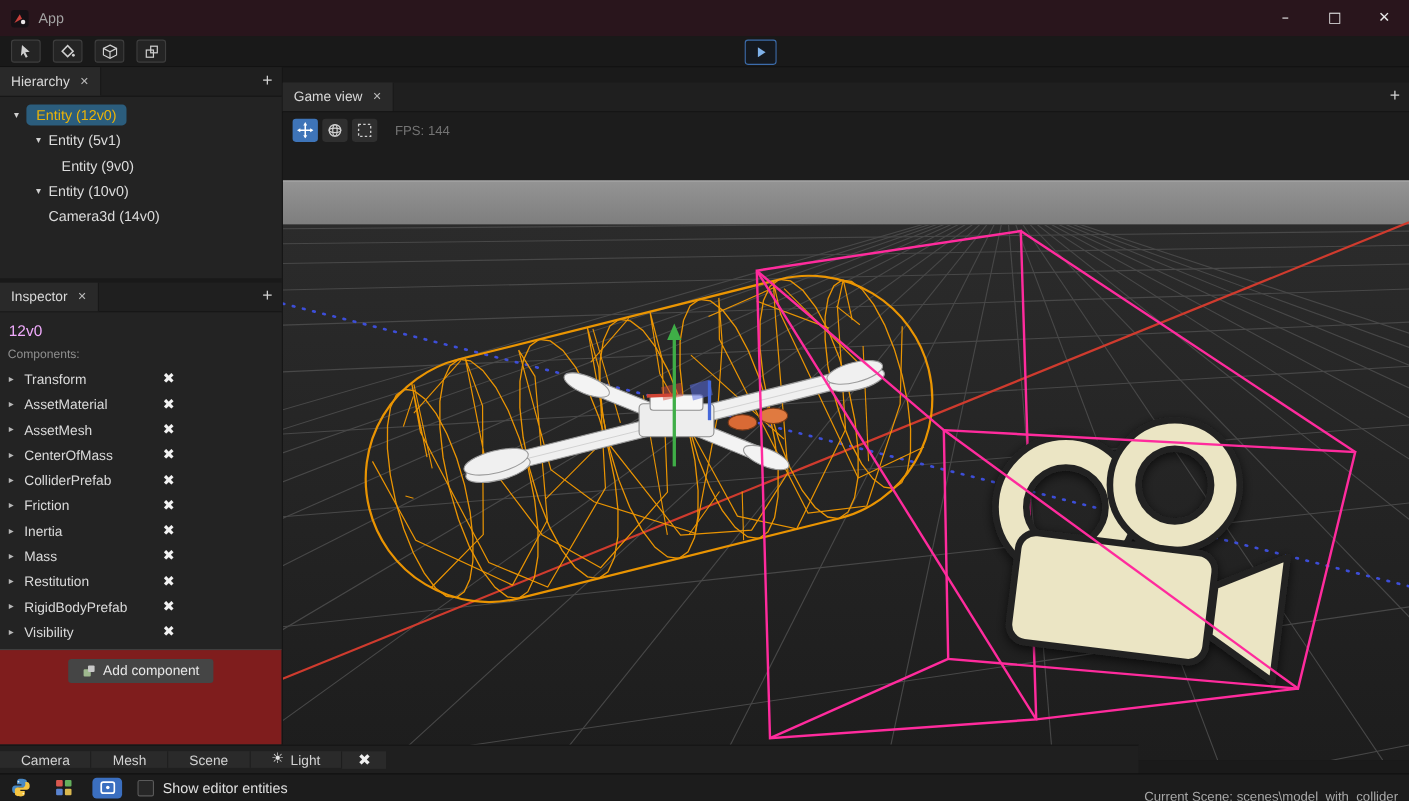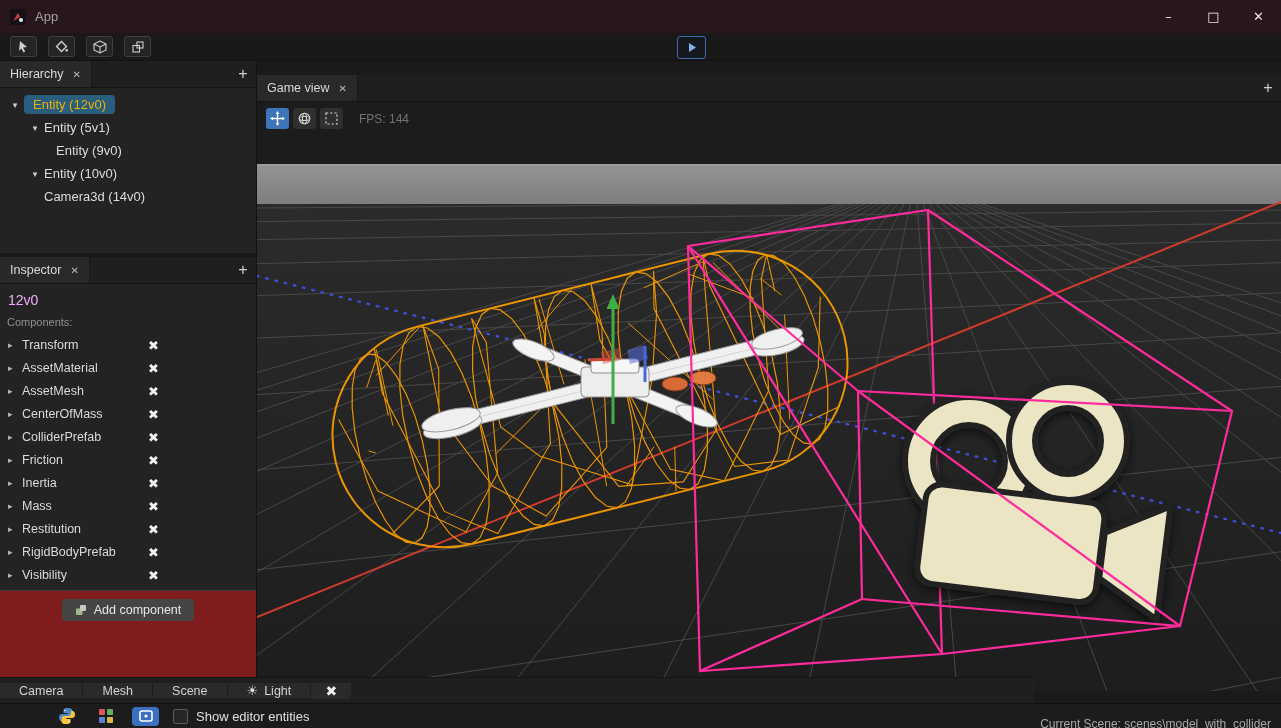--- a/index.html
+++ b/index.html
@@ -70,21 +70,21 @@
     border-top:1px solid #151515;display:flex;align-items:center;}
   .bottom-tabs{display:flex;align-items:stretch;background:#2a2a2a;}
   .btab{display:flex;align-items:center;gap:6px;padding:0 19px;border-right:1px solid #1d1d1d;
     font-size:12.5px;color:#d2d2d2;background:#2a2a2a;}
   .btab .sun{font-size:13px;color:#e2e2e2;font-family:"DejaVu Sans",sans-serif;}
   .btab-close{width:40px;display:flex;align-items:center;justify-content:center;background:#2a2a2a;
     font-size:14px;font-weight:bold;color:#f0f0f0;font-family:"DejaVu Sans",sans-serif;}
 
   
   .status{position:absolute;left:0;top:703px;width:1281px;height:25px;background:#1c1c1c;
-    border-top:1px solid #101010;display:flex;align-items:center;padding-left:48px;}
+    border-top:1px solid #101010;display:flex;align-items:center;}
   .status .sicon{margin-left:10px;display:flex;align-items:center;justify-content:center;}
   .mode-btn{margin-left:18px;width:27px;height:19px;background:#3b6fc0;border:0;border-radius:4px;
     display:flex;align-items:center;justify-content:center;padding:0;}
   .checkbox{margin-left:14px;width:15px;height:15px;background:#262626;border:1px solid #5a5a5a;border-radius:2px;}
   .cb-label{margin-left:8px;font-size:13px;color:#e0e0e0;}
   .scene-label{margin-left:auto;margin-right:10px;font-size:12px;color:#a8a8a8;margin-top:16px;}
 </style>
 </head>
 <body>
 

